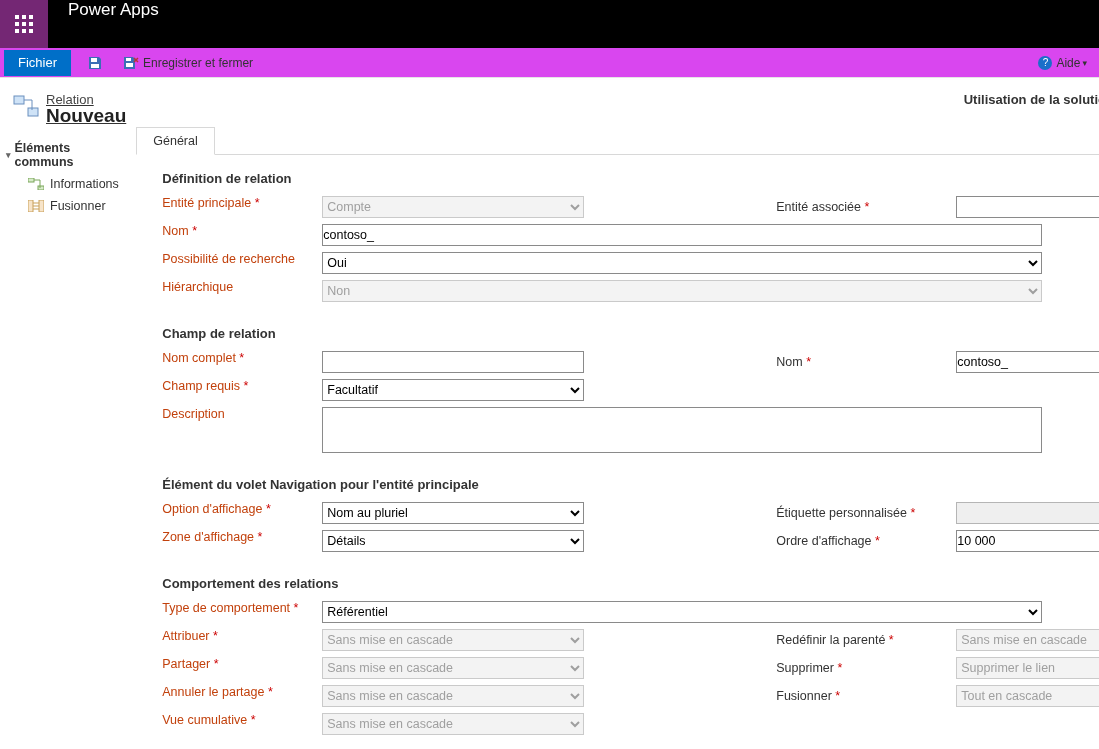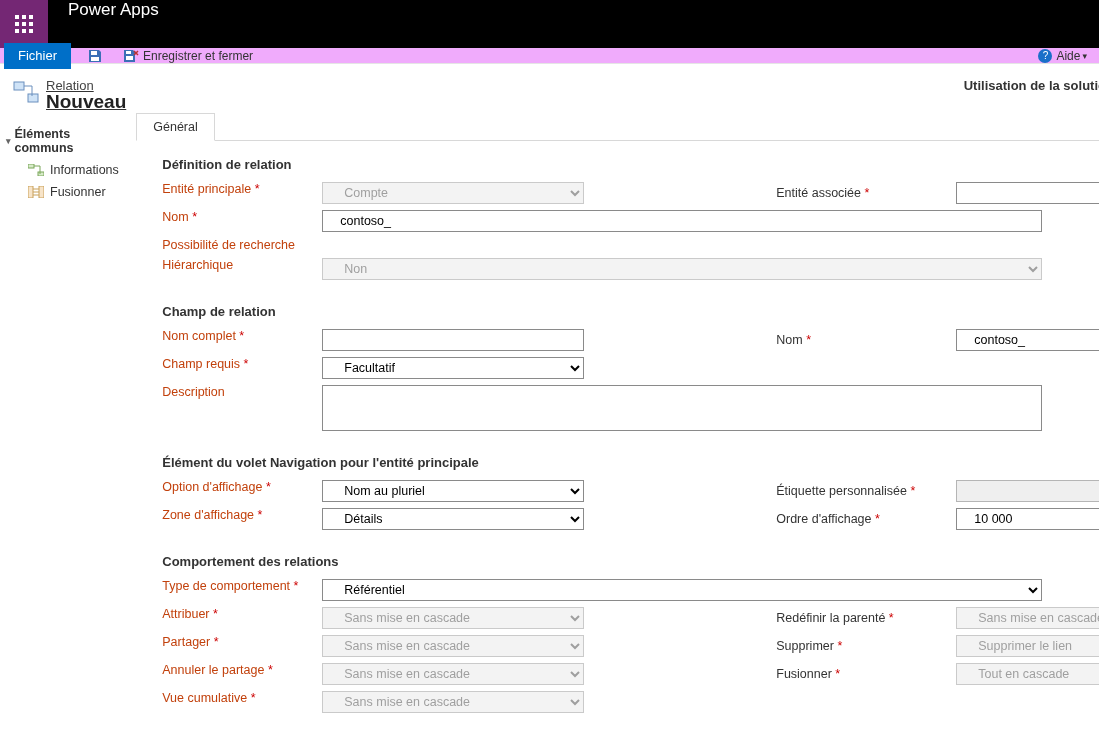--- a/index.html
+++ b/index.html
@@ -29,22 +29,22 @@
   }
   .waffle svg { fill: #fff; }
   .app-title {
     margin-left: 20px;
     font-size: 17px;
     font-weight: 400;
     color: #fff;
   }
   
   .cmdbar {
-    height: 16px;
-    background: #f0abfc;
+    height: 30px;
+    background: #d946ef;
     border-bottom: 1px solid #e5e5e5;
     display: flex;
     align-items: center;
     font-size: 12px;
     color: #333;
     position: relative;
   }
   .file-btn {
     background: #006fc8;
     color: #fff;
@@ -195,21 +195,21 @@
   }
   .req::after {
     content: " *";
     color: #c00;
   }
   select, input[type=text], textarea {
     font-family: inherit;
     font-size: 12.5px;
     border: 1px solid #8a8a8a;
     background: #fff;
-    padding: 2px 17px;
+    padding: 2px 0;
     height: 22px;
   }
   select { height: 22px; }
   textarea { height: 46px; resize: none; padding: 4px; }
   .ctl-s { width: 262px; }
   .ctl-r { width: 262px; }
   .ctl-wide { width: 720px; }
   .disabled select, select.disabled, input.disabled {
     background: #efefef;
     color: #777;
@@ -343,20 +343,23 @@
       <div class="form-row">
         <div class="col-left" style="width:100%;">
           <div class="lbl req">Nom</div>
           <input type="text" class="ctl-wide" value="contoso_" style="">
         </div>
       </div>
 
       <div class="form-row">
         <div class="col-left" style="width:100%;">
           <div class="lbl">Possibilité de recherche</div>
+          <select class="ctl-wide">
+            <option>Oui</option>
+          </select>
         </div>
       </div>
 
       <div class="form-row">
         <div class="col-left" style="width:100%;">
           <div class="lbl">Hiérarchique</div>
           <select class="ctl-wide disabled" disabled="">
             <option>Non</option>
           </select>
         </div>

